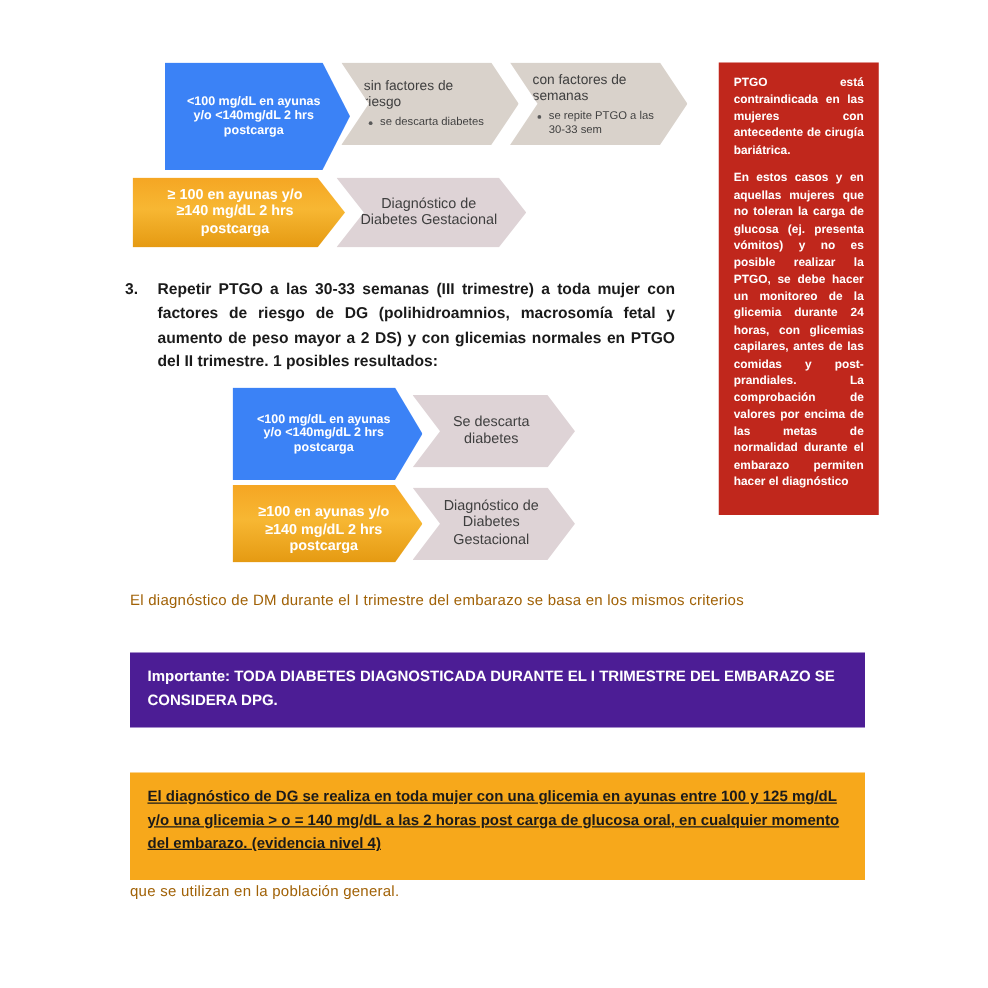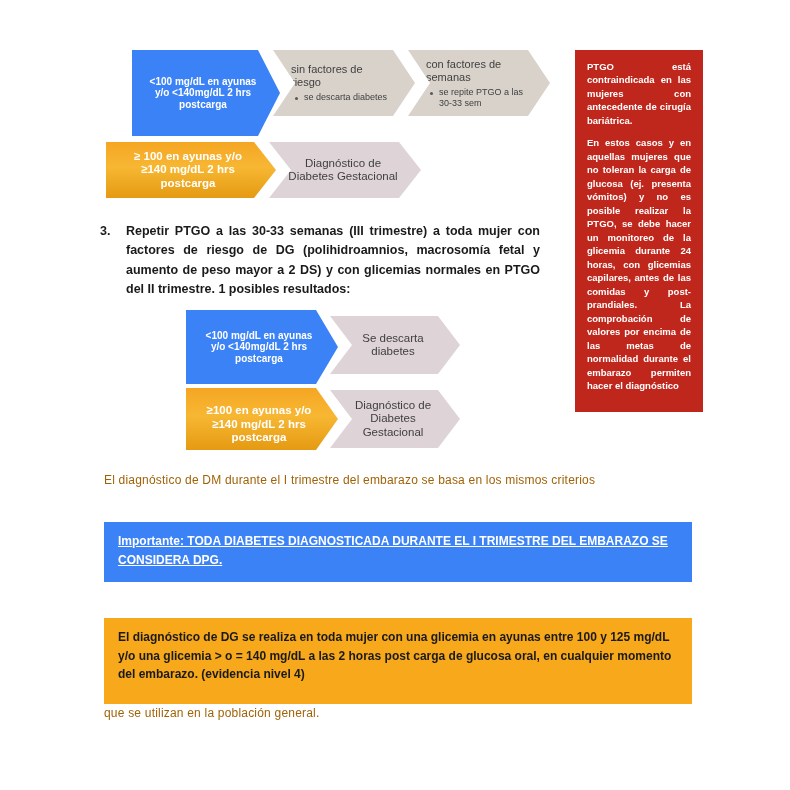--- a/index.html
+++ b/index.html
@@ -88,21 +88,21 @@
 
   
   .callout{
     position:absolute;
     box-sizing:border-box;
     padding:10px 14px;
     font-size:12px;
     font-weight:bold;
     line-height:1.55;
   }
-  .callout.red{background:#3b82f6;color:#ffffff;text-decoration:underline;}
+  .callout.red{background:#4c1d95;color:#ffffff;}
   .callout.amber{background:#f7a81b;color:#1a1a1a;}
 </style>
 </head>
 <body>
 
 <div class="page">
 
   <div class="chev first green" style="left:132px;top:50px;width:148px;height:86px;">
     <div>&lt;100 mg/dL en ayunas y/o &lt;140mg/dL 2 hrs postcarga</div>
   </div>
@@ -152,17 +152,17 @@
   </div>
 
   <div class="chev mauve" style="left:330px;top:390px;width:130px;height:58px;">
     <div>Diagnóstico de Diabetes Gestacional</div>
   </div>
 
   <div class="bodytext" style="left:104px;top:471px;width:580px;">El diagnóstico de DM durante el I trimestre del embarazo se basa en los mismos criterios</div>
 
   <div class="callout red" style="left:104px;top:522px;width:588px;height:60px;">Importante: TODA DIABETES DIAGNOSTICADA DURANTE EL I TRIMESTRE DEL EMBARAZO SE CONSIDERA DPG.</div>
 
-  <div class="callout amber" style="left:104px;top:618px;width:588px;height:86px;">El diagnóstico de DG se realiza en toda mujer con una glicemia en ayunas entre 100 y 125 mg/dL y/o una glicemia &gt; o = 140 mg/dL a las 2 horas post carga de glucosa oral, en cualquier momento del embarazo. (evidencia nivel 4)</div>
+  <div class="callout amber" style="left:104px;top:618px;width:588px;height:86px;text-decoration:underline;">El diagnóstico de DG se realiza en toda mujer con una glicemia en ayunas entre 100 y 125 mg/dL y/o una glicemia &gt; o = 140 mg/dL a las 2 horas post carga de glucosa oral, en cualquier momento del embarazo. (evidencia nivel 4)</div>
 
   <div class="bodytext" style="left:104px;top:704px;width:580px;">que se utilizan en la población general.</div>
 
 </div>
 
 </body></html>

